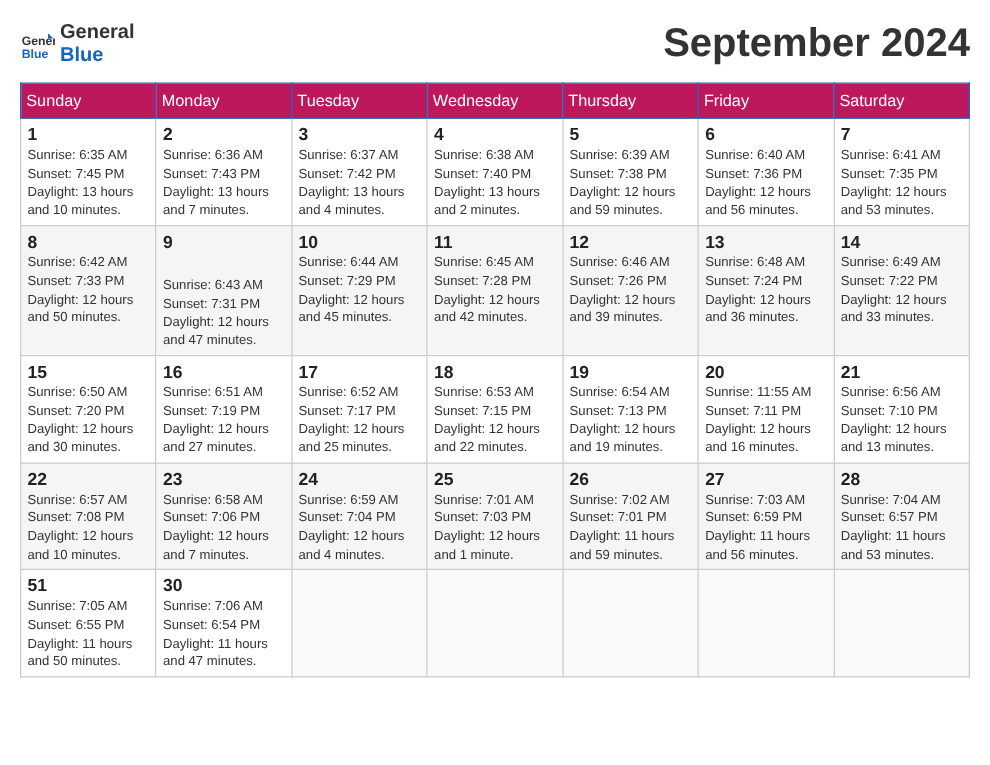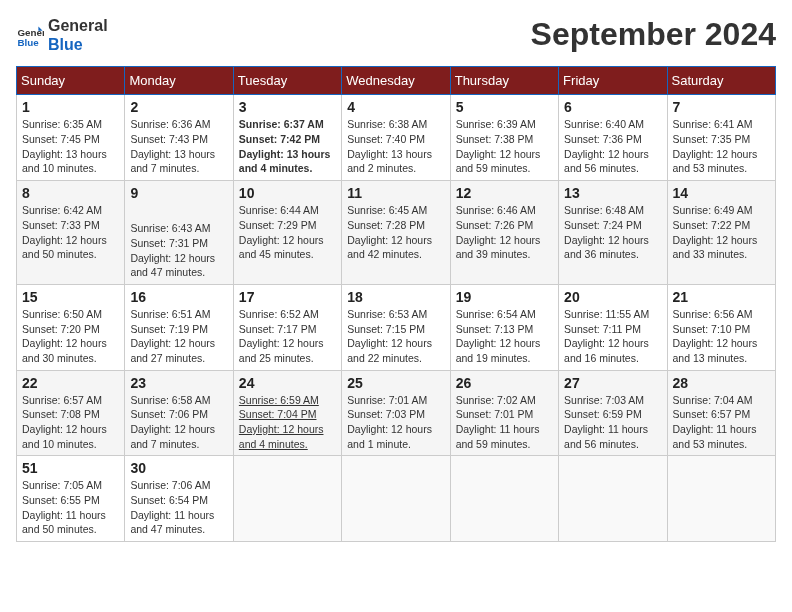--- a/index.html
+++ b/index.html
@@ -36,21 +36,21 @@
     .location {
       font-size: 16px;
       color: #555;
     }
     .calendar {
       width: 100%;
       border-collapse: collapse;
       font-size: 11px;
     }
     .calendar th {
-      background: #7f1d1d;
+      background: #be185d;
       color: #fff;
       padding: 6px 4px;
       text-align: left;
       font-size: 13px;
       font-weight: normal;
       border: 1px solid #1565c0;
     }
     .calendar td {
       border: 1px solid #ccc;
       vertical-align: top;
@@ -119,21 +119,21 @@
 Daylight: 13 hours and 10 minutes.</div>
         </td>
         <td>
           <span class="day-num">2</span>
           <div class="day-info" style="white-space: pre-line;">Sunrise: 6:36 AM
 Sunset: 7:43 PM
 Daylight: 13 hours and 7 minutes.</div>
         </td>
         <td>
           <span class="day-num">3</span>
-          <div class="day-info" style="white-space: pre-line; font-weight: bold;">Sunrise: 6:37 AM
+          <div class="day-info" style="white-space: pre-line;">Sunrise: 6:37 AM
 Sunset: 7:42 PM
 Daylight: 13 hours and 4 minutes.</div>
         </td>
         <td>
           <span class="day-num">4</span>
           <div class="day-info" style="white-space: pre-line;">Sunrise: 6:38 AM
 Sunset: 7:40 PM
 Daylight: 13 hours and 2 minutes.</div>
         </td>
         <td>
@@ -251,21 +251,21 @@
 Daylight: 12 hours and 10 minutes.</div>
         </td>
         <td>
           <span class="day-num">23</span>
           <div class="day-info" style="white-space: pre-line;">Sunrise: 6:58 AM
 Sunset: 7:06 PM
 Daylight: 12 hours and 7 minutes.</div>
         </td>
         <td>
           <span class="day-num">24</span>
-          <div class="day-info" style="white-space: pre-line; text-decoration: underline;">Sunrise: 6:59 AM
+          <div class="day-info" style="white-space: pre-line;">Sunrise: 6:59 AM
 Sunset: 7:04 PM
 Daylight: 12 hours and 4 minutes.</div>
         </td>
         <td>
           <span class="day-num">25</span>
           <div class="day-info" style="white-space: pre-line;">Sunrise: 7:01 AM
 Sunset: 7:03 PM
 Daylight: 12 hours and 1 minute.</div>
         </td>
         <td>

